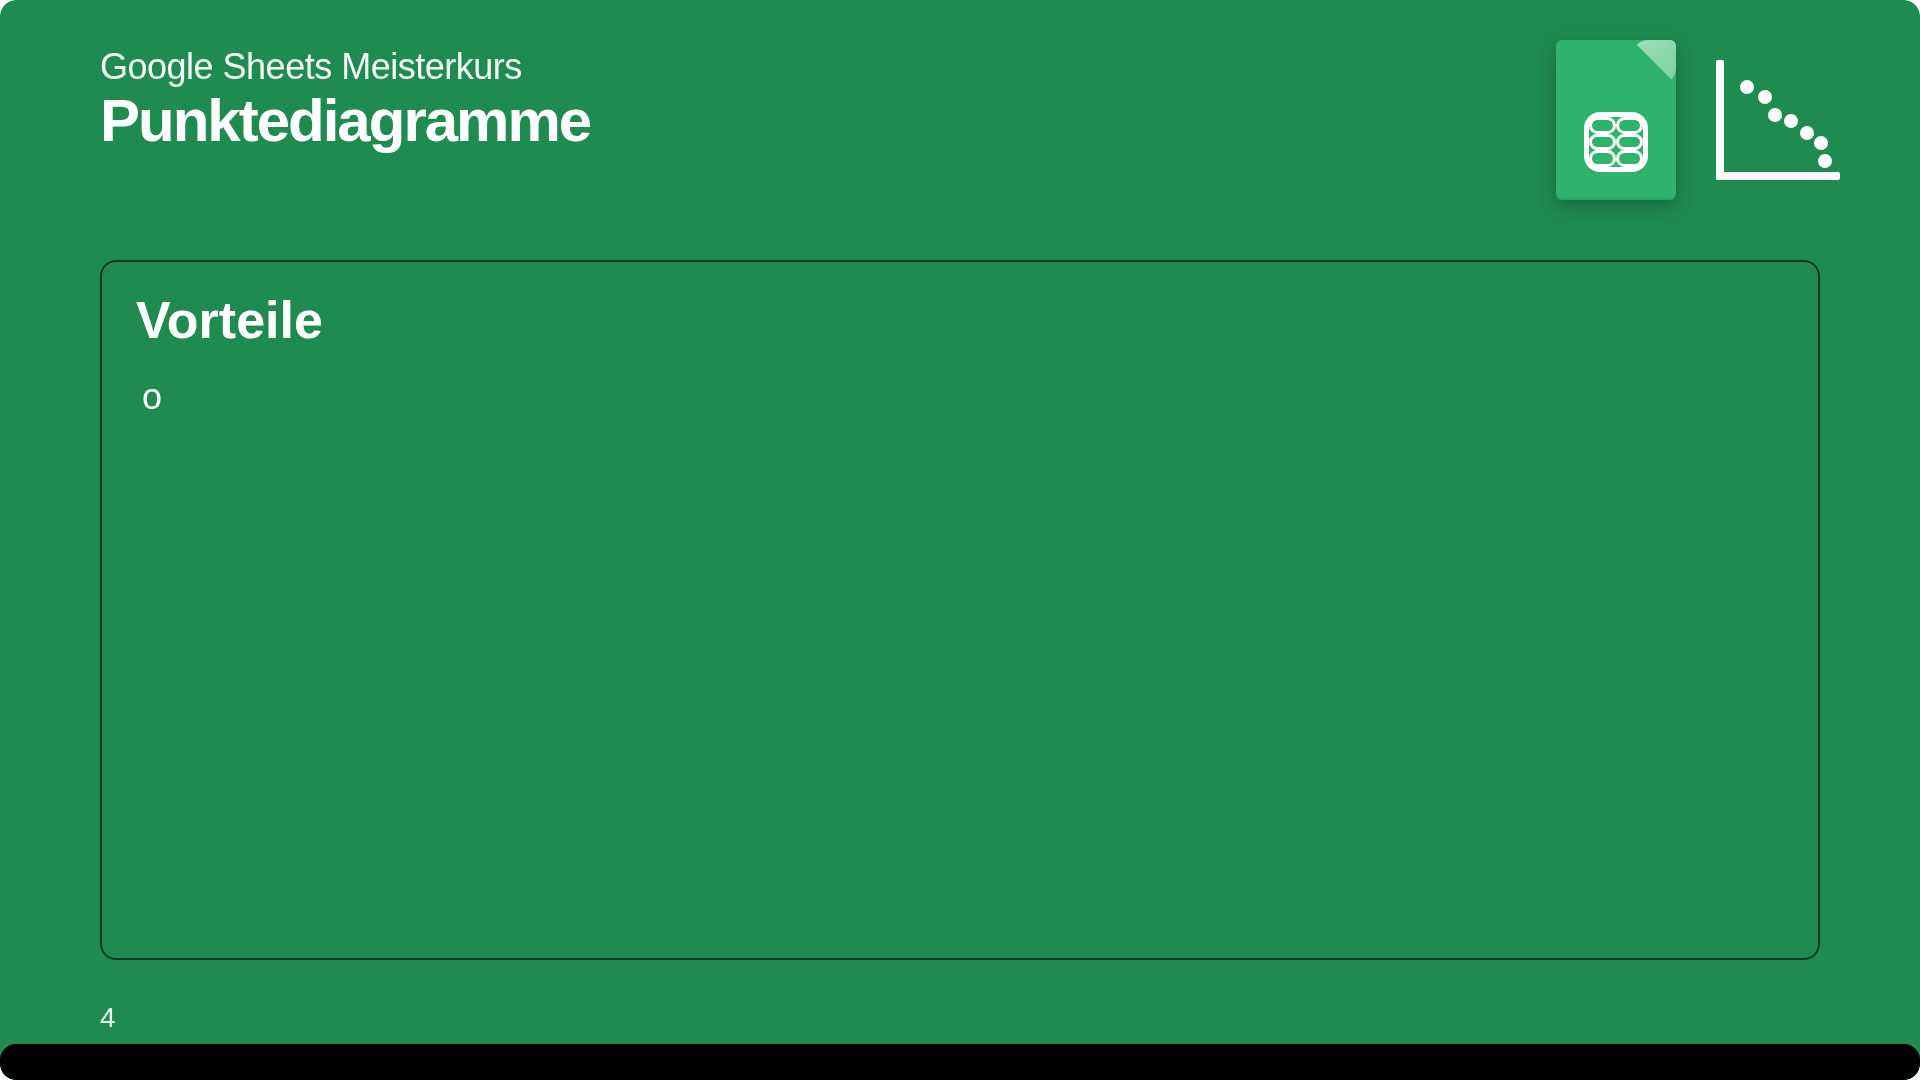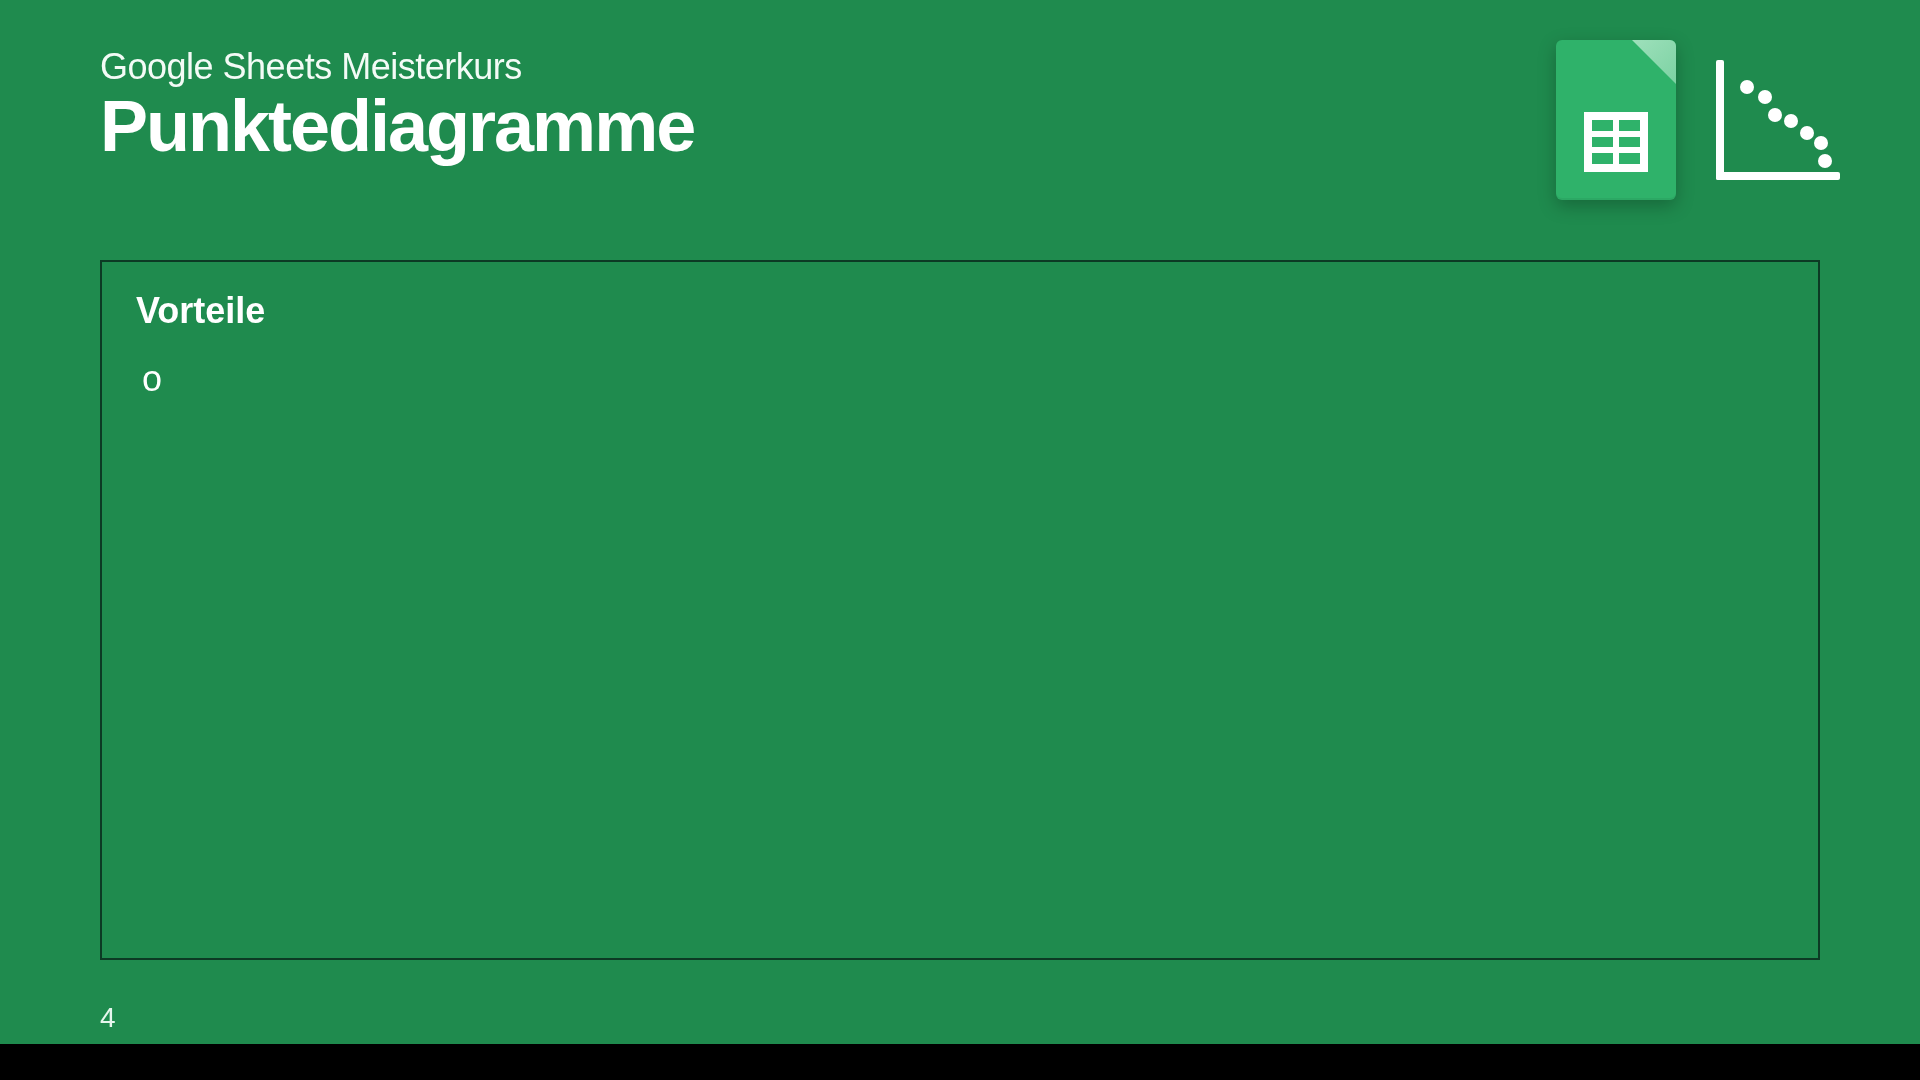--- a/index.html
+++ b/index.html
@@ -1,15 +1,15 @@
 <!DOCTYPE html>
 <html><head>
   <meta charset="utf-8">
   <style>
-    * { margin: 0; padding: 0; box-sizing: border-box; }
+    * { margin: 0; padding: 0; box-sizing: border-box; border-radius: 16px; }
     html, body { width: 100%; height: 100%; }
     body {
       font-family: "Segoe UI", "Helvetica Neue", Arial, sans-serif;
       overflow: hidden;
     }
     .stage {
       position: relative;
       width: 1920px;
       height: 1080px;
       transform-origin: top left;
@@ -30,39 +30,39 @@
     .letterbox-bottom { bottom: 0; height: 36px; }
 
     .subtitle {
       font-size: 36px;
       font-weight: 400;
       letter-spacing: -0.5px;
       color: #f3fbf6;
     }
     .title {
       margin-top: 2px;
-      font-size: 72px;
+      font-size: 60px;
       font-weight: 600;
       letter-spacing: -2px;
       line-height: 1.02;
       color: #ffffff;
     }
 
     .content-box {
       position: absolute;
       left: 100px;
       right: 100px;
       top: 260px;
       bottom: 120px;
       border: 2px solid #0c3a24;
       padding: 28px 34px;
       color: #ffffff;
     }
     .box-heading {
-      font-size: 36px;
+      font-size: 52px;
       font-weight: 700;
       margin-bottom: 24px;
     }
     .bullets { list-style: none; }
     .bullet {
       display: flex;
       align-items: flex-start;
       gap: 56px;
       font-size: 40px;
       font-weight: 400;

